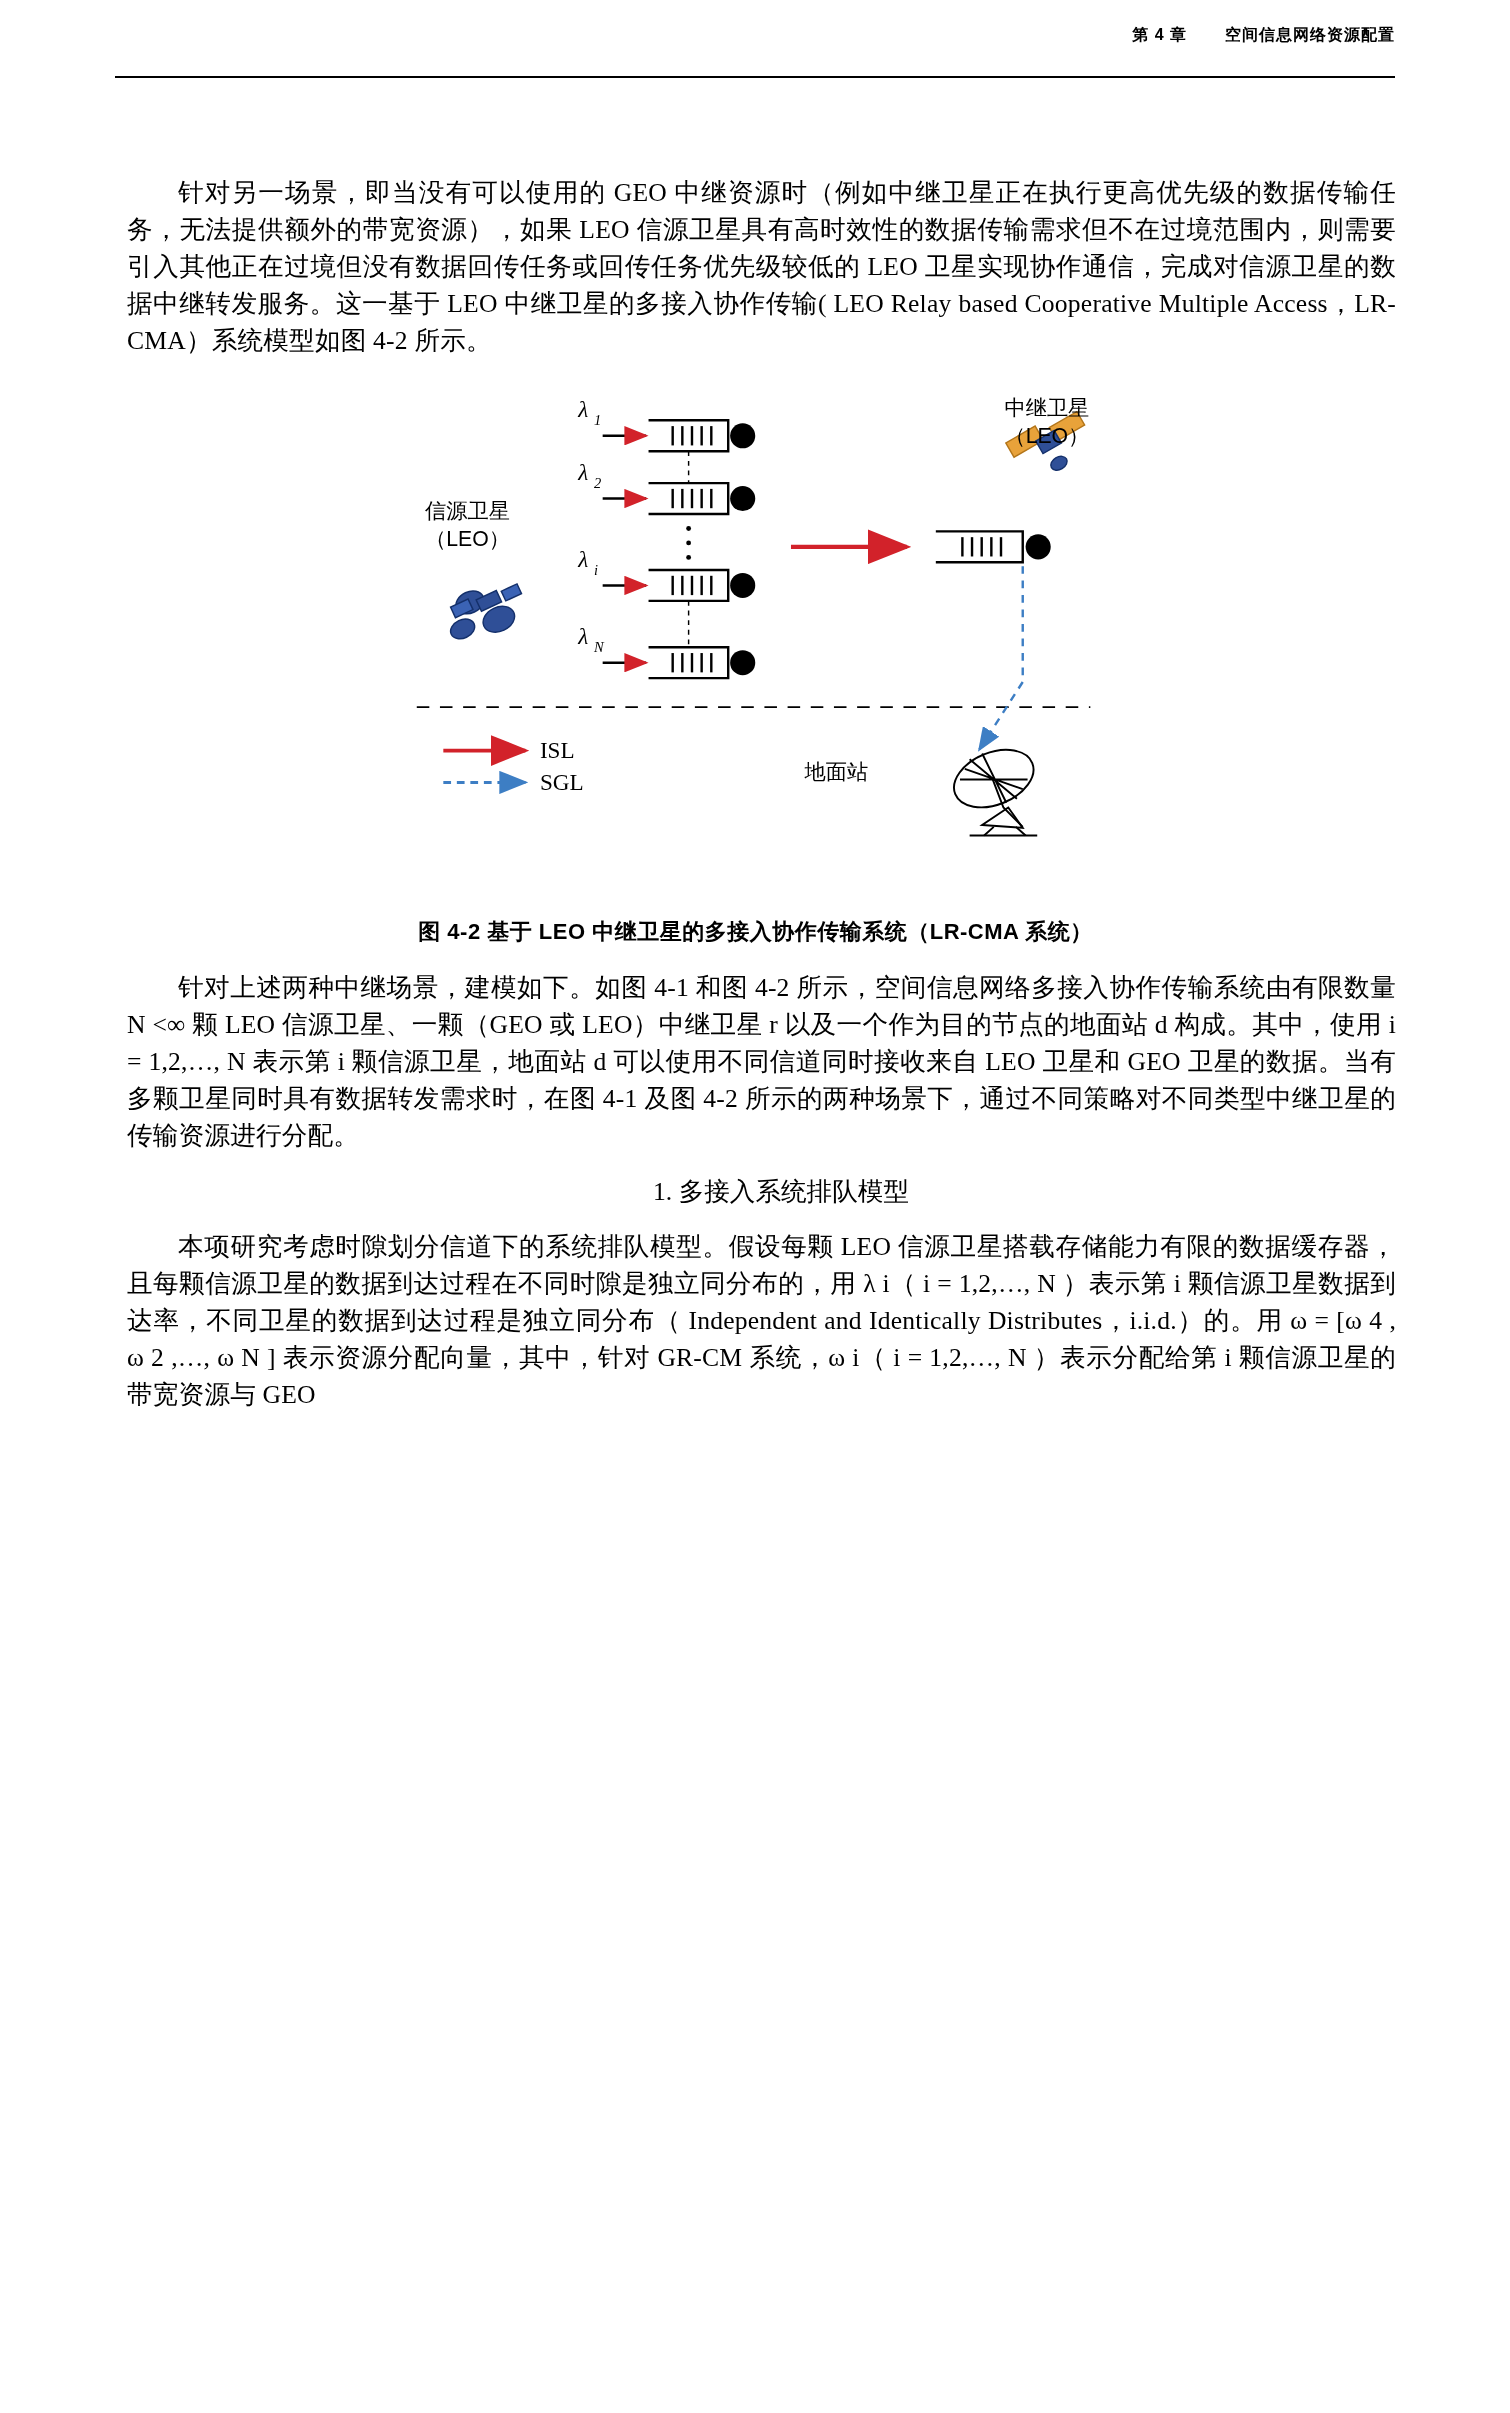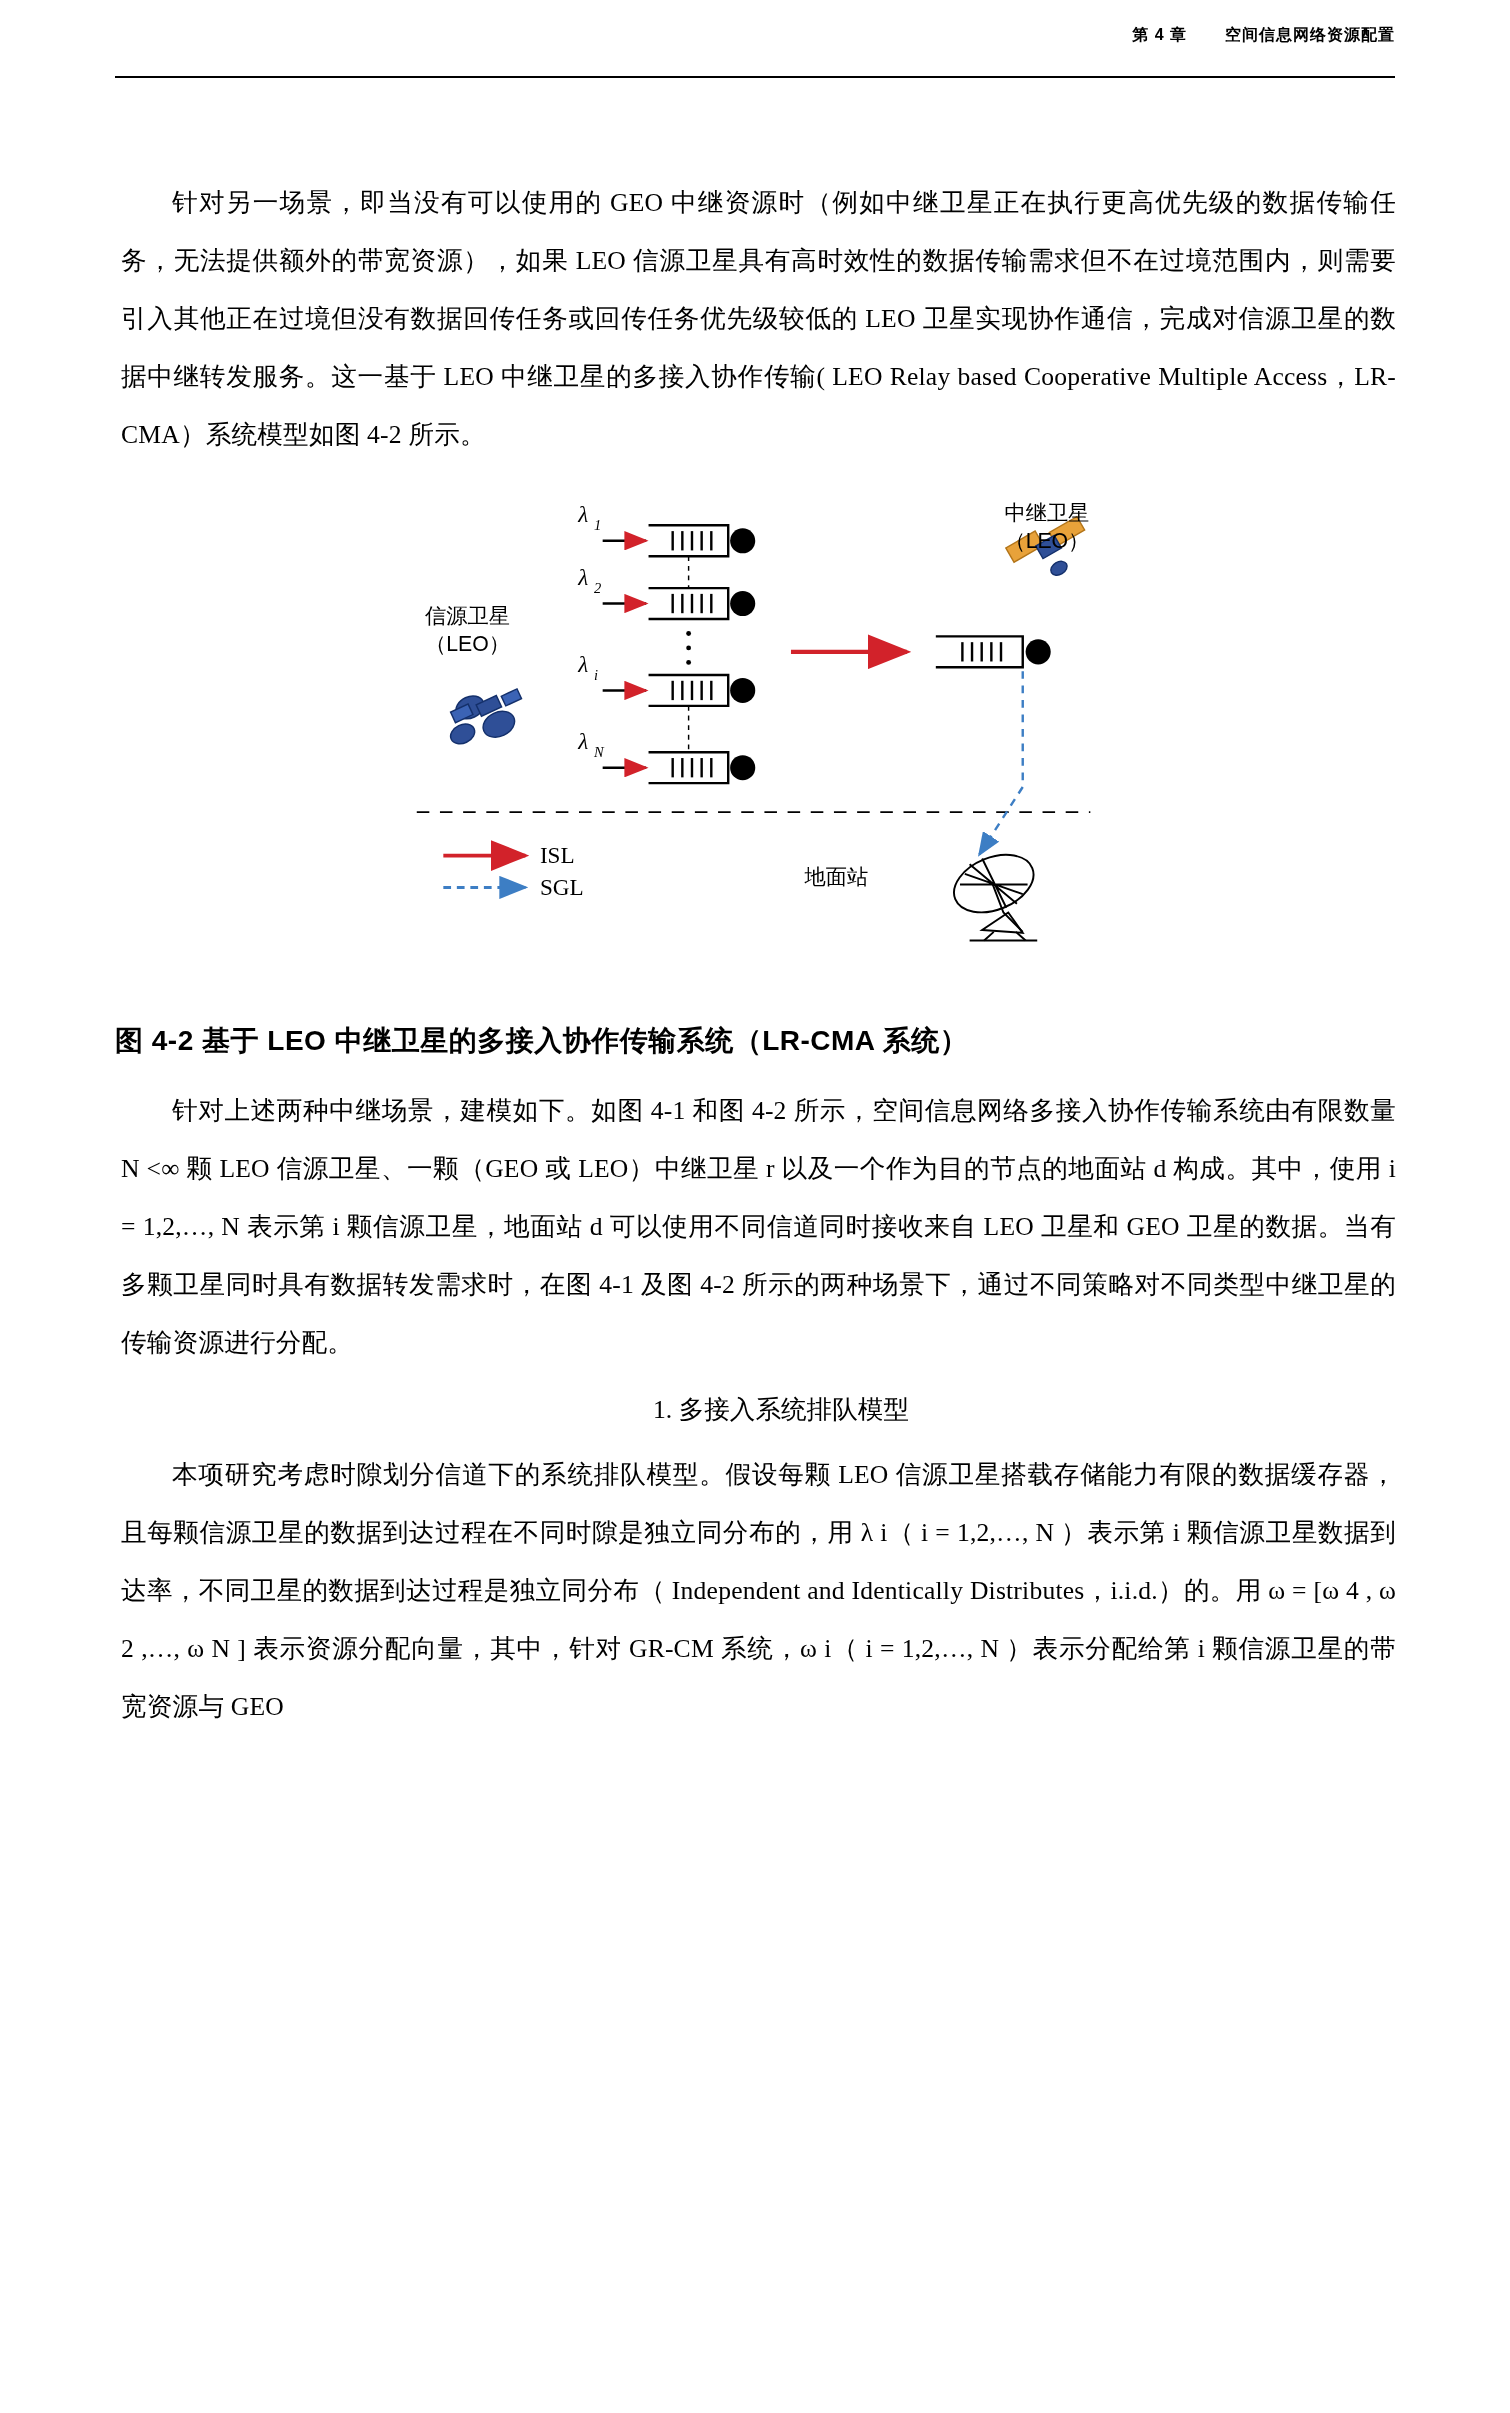--- a/index.html
+++ b/index.html
@@ -44,46 +44,46 @@
   }
 
   
   .content {
     position: absolute;
     top: 174px;
     left: 115px;
     width: 1281px;
   }
   p.body {
-    margin: 0 0 0 6px;
+    margin: 0 0 0 12px;
     font-size: 25.6px;
-    line-height: 58px;
+    line-height: 37px;
     text-align: justify;
     text-justify: inter-ideograph;
     letter-spacing: 0.2px;
   }
   p.body.indent { text-indent: 51px; }
 
   
   .figure {
     position: relative;
     width: 1281px;
     height: 541px;
     margin: 13.5px 0 0 0;
   }
   .fig-canvas {
     position: absolute;
     inset: 0;
   }
   .fig-caption {
     margin: 3.9px 0 0 0;
-    text-align: left;
+    text-align: center;
     font-family: "Liberation Sans", sans-serif;
     font-weight: bold;
-    font-size: 28px;
+    font-size: 22px;
     letter-spacing: 0.5px;
   }
 
   
   h3.sub {
     margin: 0;
     font-size: 25.6px;
     line-height: 45px;
     font-weight: normal;
     text-indent: 51px;

